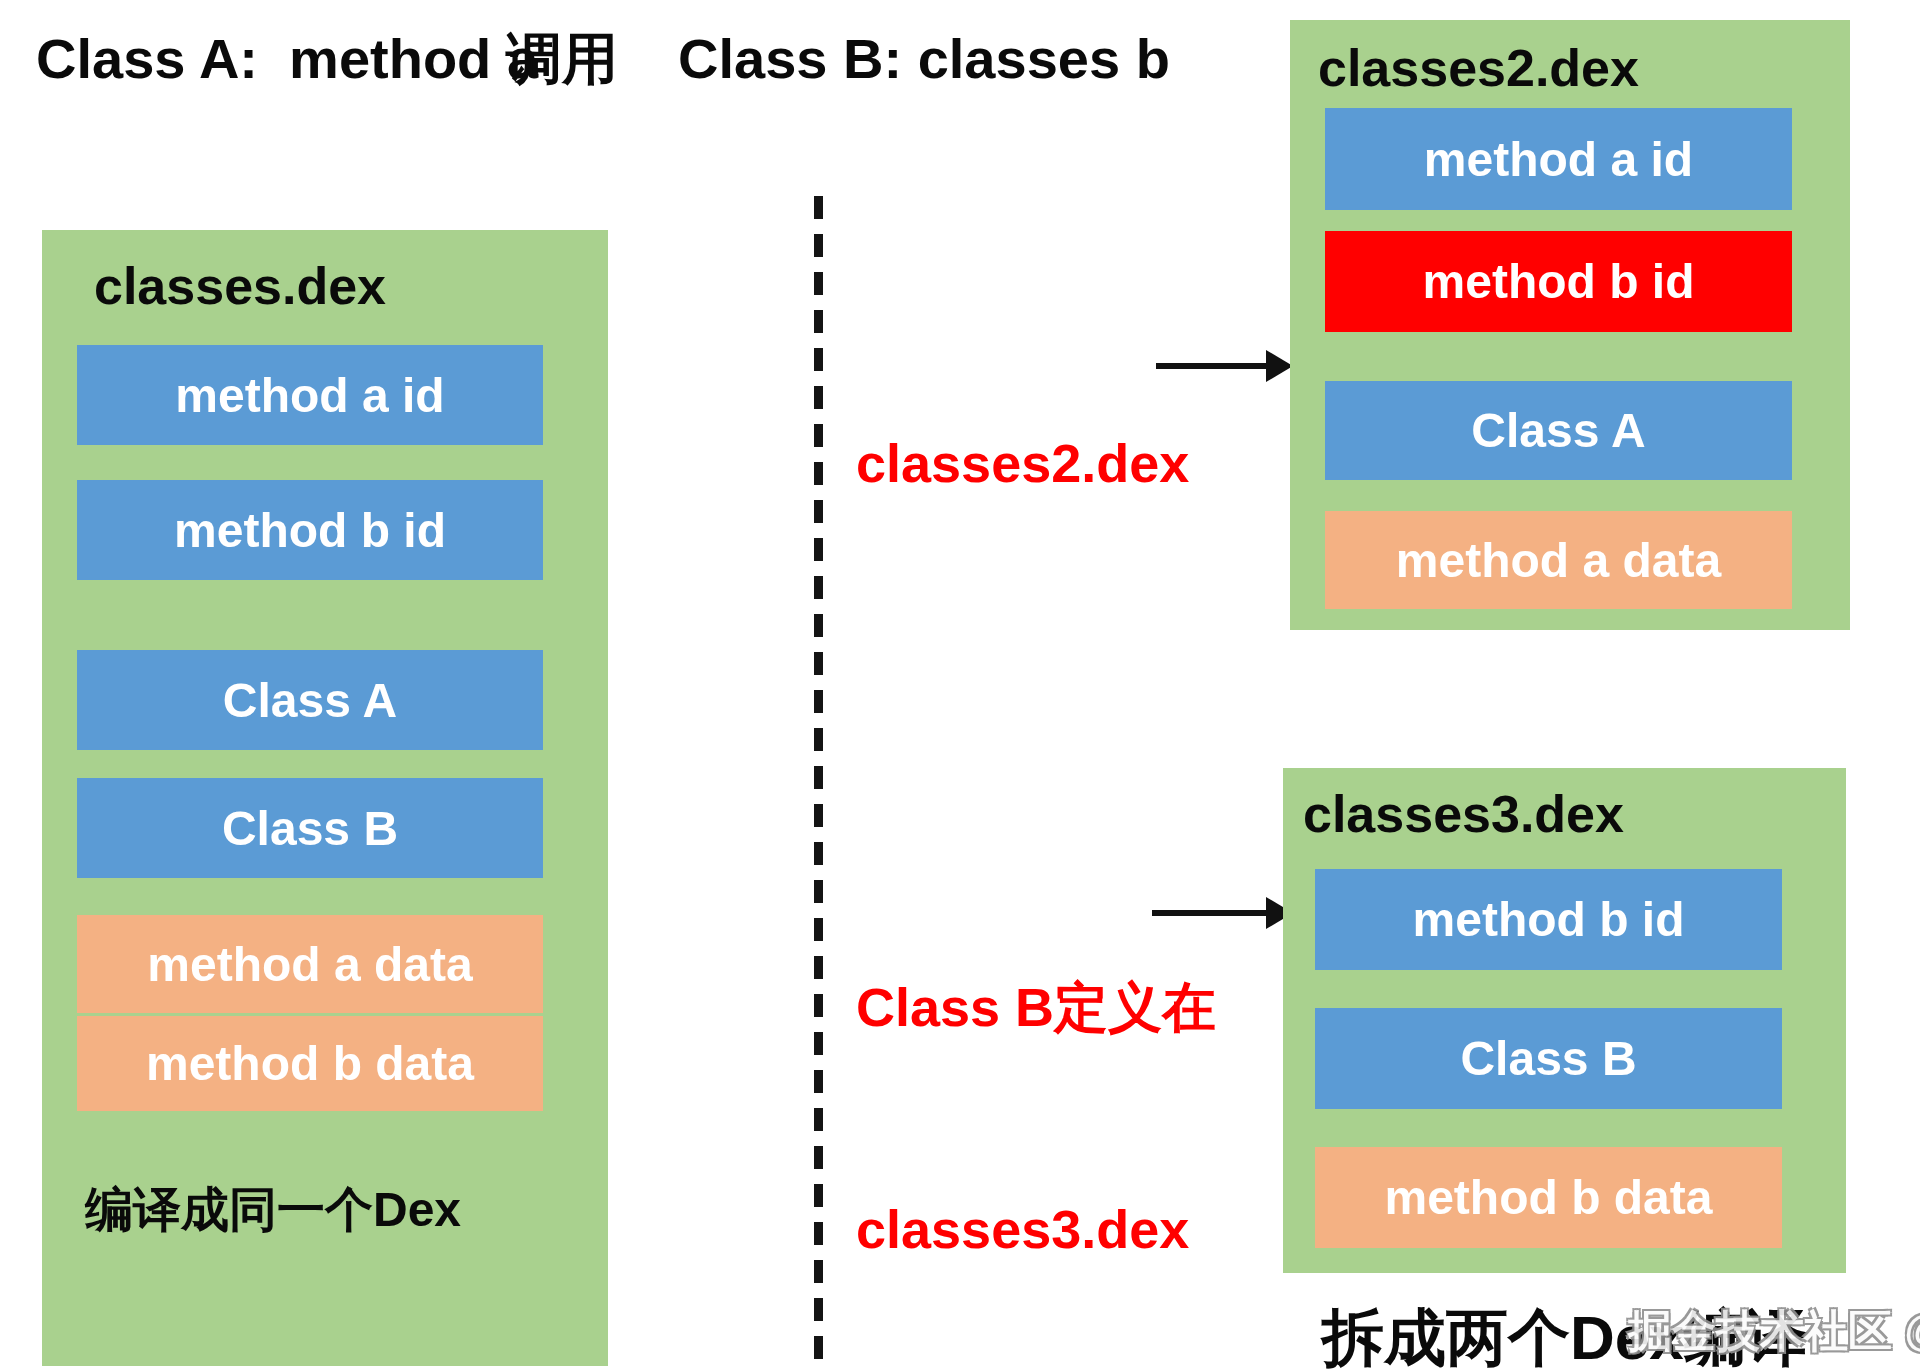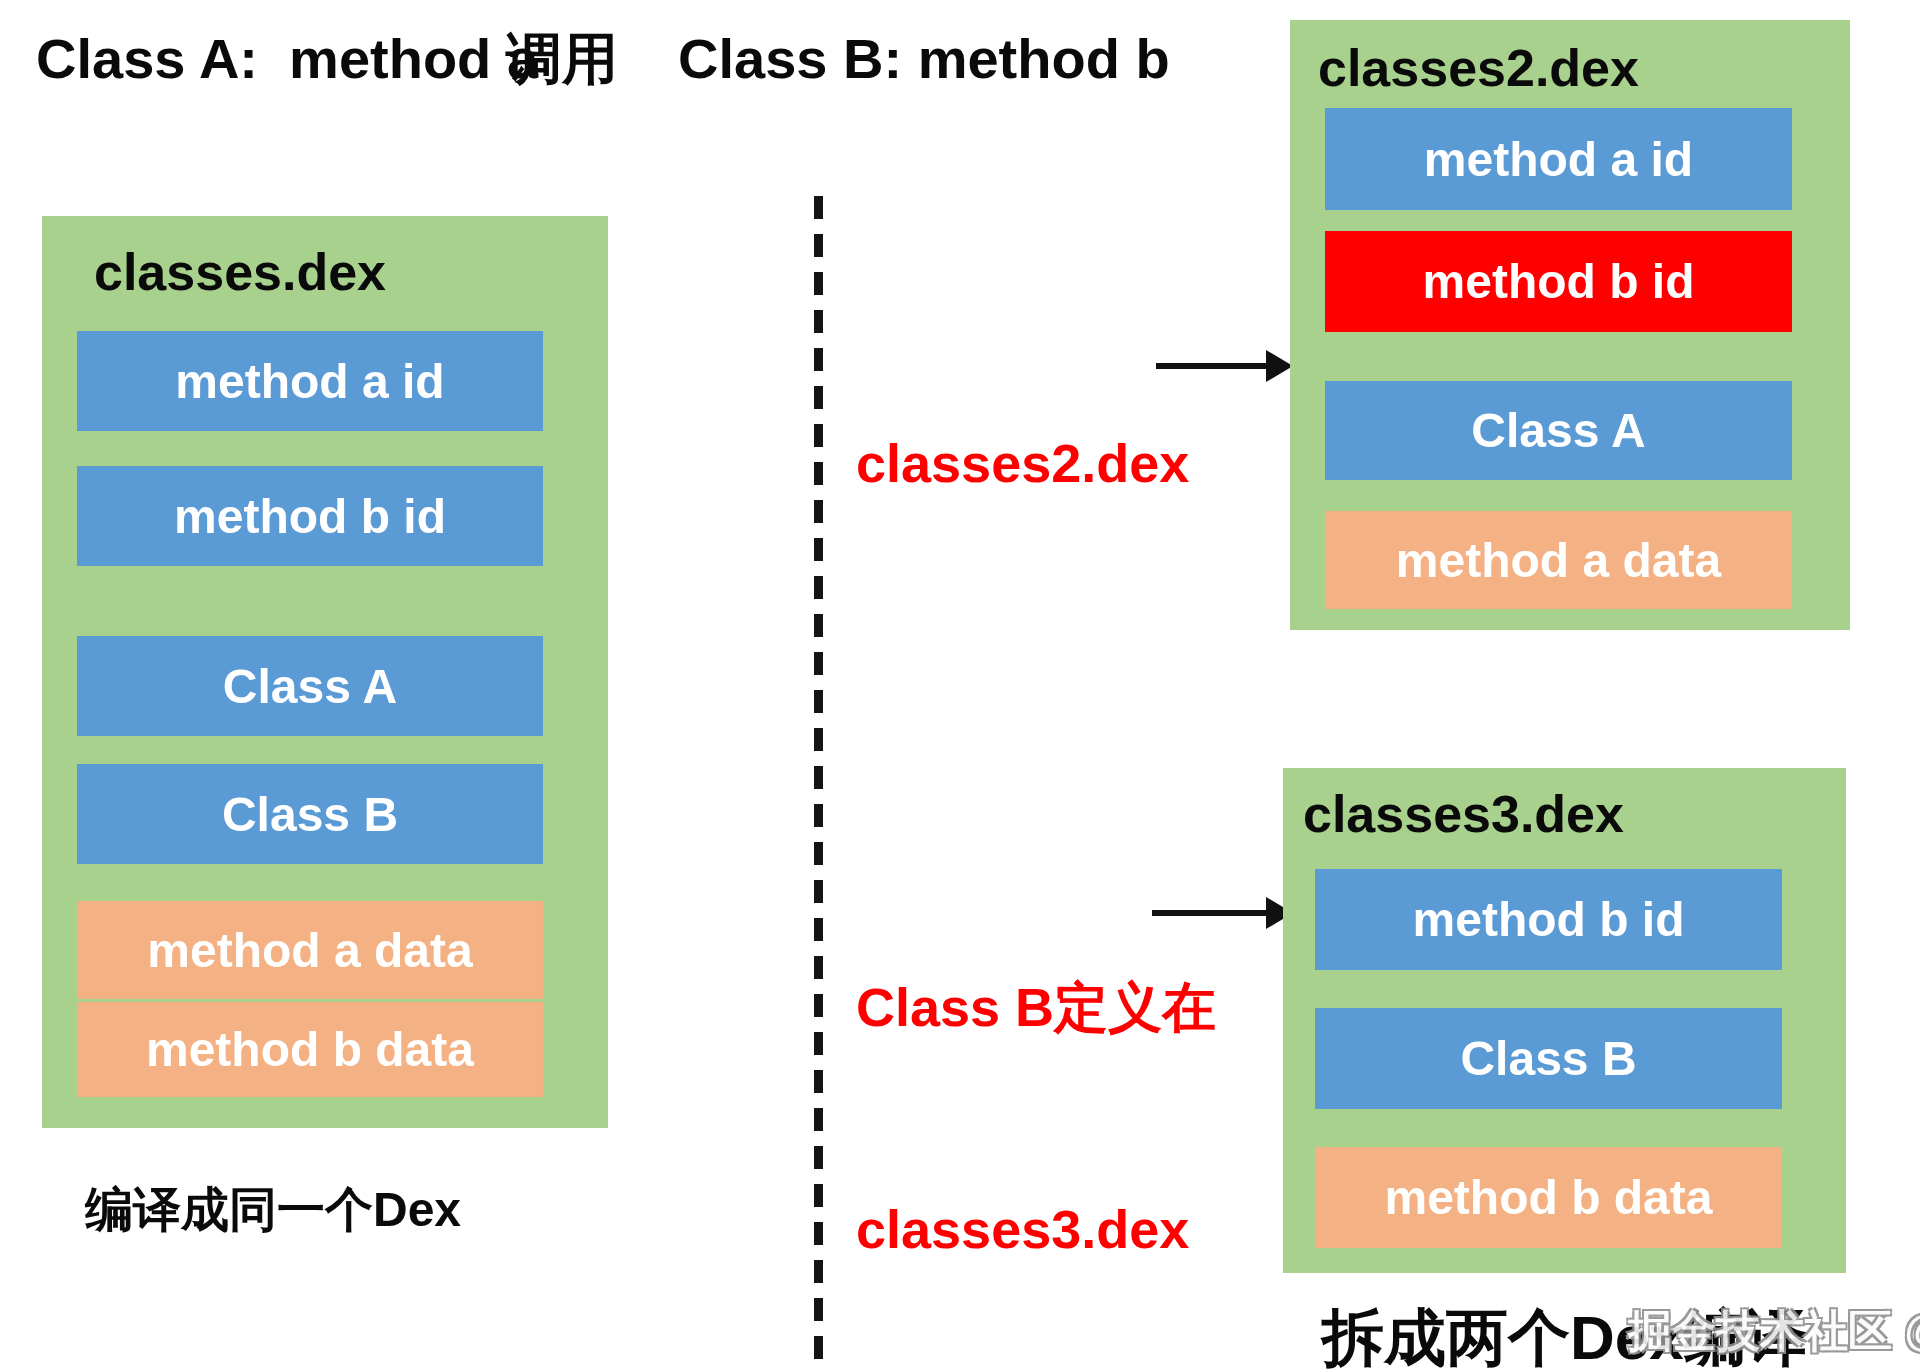--- a/index.html
+++ b/index.html
@@ -9,21 +9,21 @@
   .hdr1{left:36px;}
   .hdr2{left:506px;top:22px;}
   .hdr3{left:678px;}
 
   .dexbox{position:absolute;}
   .dextitle{position:absolute;font-size:52px;font-weight:700;color:#0a0a0a;white-space:pre;}
   .row{position:absolute;display:flex;align-items:center;justify-content:center;
        color:#ffffff;font-size:48px;font-weight:700;white-space:pre;}
 
   
-  .box-left{left:42px;top:216px;width:566px;height:912px;}
+  .box-left{left:42px;top:230px;width:566px;height:1136px;}
   .box-left .dextitle{left:52px;top:26px;}
   .box-left .row{left:35px;width:466px;height:100px;}
   .l1{top:115px;} .l2{top:250px;} .l3{top:420px;} .l4{top:548px;}
   .l5{top:685px;height:98px!important;} .l6{top:786px;height:95px!important;}
 
   .caption{position:absolute;font-size:48px;font-weight:700;color:#0a0a0a;white-space:pre;}
   .caption-left{left:85px;top:1178px;}
   .caption-right{left:1322px;top:1296px;font-size:62px;}
 
   .dashline{position:absolute;left:814px;top:196px;width:9px;height:1175px;
@@ -58,21 +58,21 @@
              color:#fbfbfb;opacity:0.9;white-space:pre;
              text-shadow:-2px -2px 0 #8f8f8f,2px -2px 0 #8f8f8f,-2px 2px 0 #8f8f8f,2px 2px 0 #8f8f8f;}
 </style>
 </head>
 <body>
 
 <div class="canvas">
 
   <span class="hdr-part hdr1">Class A:  method a</span>
   <span class="hdr-part hdr2">调用</span>
-  <span class="hdr-part hdr3">Class B: method b</span>
+  <span class="hdr-part hdr3">Class B: classes b</span>
 
   <div class="dexbox box-left" style="background-color: rgb(169, 209, 142);">
     <div class="dextitle">classes.dex</div>
     <div class="row l1" style="background-color: rgb(91, 155, 213);">method a id</div>
     <div class="row l2" style="background-color: rgb(91, 155, 213);">method b id</div>
     <div class="row l3" style="background-color: rgb(91, 155, 213);">Class A</div>
     <div class="row l4" style="background-color: rgb(91, 155, 213);">Class B</div>
     <div class="row l5" style="background-color: rgb(244, 177, 131);">method a data</div>
     <div class="row l6" style="background-color: rgb(244, 177, 131);">method b data</div>
   </div>

